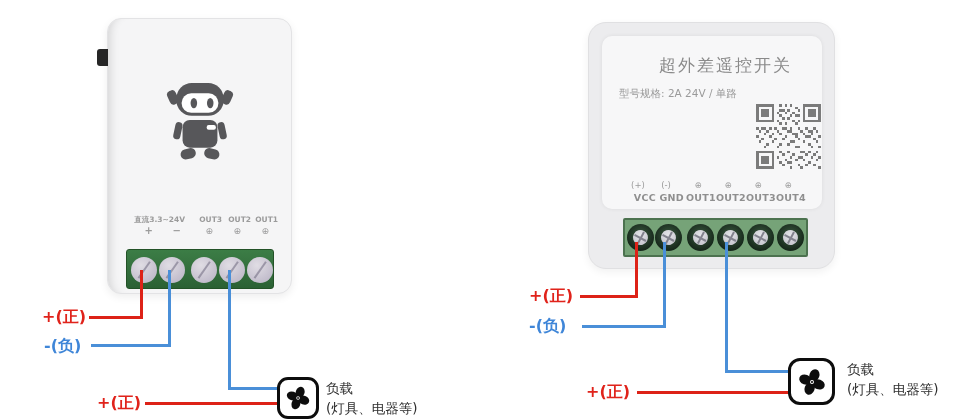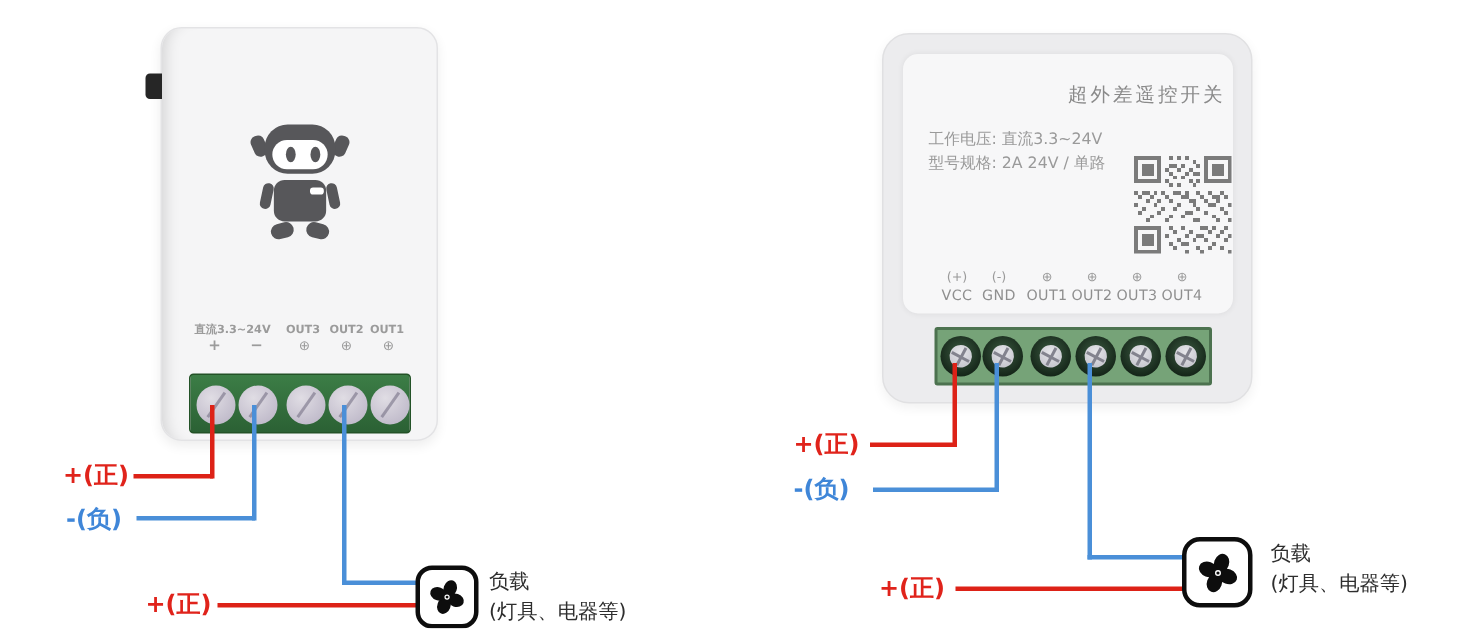--- a/index.html
+++ b/index.html
@@ -12,29 +12,29 @@
             border:1px solid #e3e3e5;border-radius:14px;
             box-shadow:inset 11px 0 10px -9px rgba(0,0,0,.14), 0 3px 8px rgba(0,0,0,.07);}
   .side-button{position:absolute;left:-11px;top:30px;width:11px;height:17px;background:#262626;
                border-radius:3px 0 0 3px;}
   .robot{position:absolute;left:58px;top:62px;width:68px;height:82px;}
 
   .dev-right{left:588px;top:22px;width:245px;height:245px;background:#ececee;
              border:1px solid #e0e0e2;border-radius:18px;box-shadow:0 3px 8px rgba(0,0,0,.06);}
   .panel{position:absolute;left:13px;top:13px;width:220px;height:173px;background:#f7f7f8;
          border-radius:10px;box-shadow:0 0 4px rgba(0,0,0,.07);}
-  .panel-title{position:absolute;right:5px;top:18px;font-size:13px;letter-spacing:2px;
+  .panel-title{position:absolute;right:30px;top:18px;font-size:17px;letter-spacing:2px;
                color:#8a8a8a;font-weight:500;white-space:nowrap;}
   .specs{position:absolute;left:17px;top:49px;font-size:10.5px;line-height:16.3px;
          color:#9a9a9a;white-space:nowrap;}
   .qr{position:absolute;left:154px;top:68px;width:65px;height:65px;}
 
   .tcol{position:absolute;top:143px;width:36px;text-align:center;color:#8f8f8f;}
   .tcol .sym{display:block;font-size:8.5px;line-height:12px;color:#9a9a9a;}
-  .tcol .nm{display:block;font-size:9.5px;line-height:13px;font-weight:400;letter-spacing:.3px;}
+  .tcol .nm{display:block;font-size:9.5px;line-height:13px;font-weight:700;letter-spacing:.3px;text-align:right;}
 
   
   .block-l{position:absolute;left:18px;top:230px;width:148px;height:40px;border-radius:3px;
            background:linear-gradient(180deg,#3c7d46,#2b6134);border:1px solid #235227;box-sizing:border-box;}
   .screw-l{position:absolute;top:7px;width:26px;height:26px;border-radius:50%;
            background:radial-gradient(circle at 38% 32%,#e0dde4,#b7b1c3);}
   .screw-l::after{content:"";position:absolute;left:3px;top:12px;width:20px;height:1.5px;
            background:rgba(110,104,125,.55);transform:rotate(-55deg);}
 
   .block-r{position:absolute;left:34px;top:195px;width:185px;height:39px;border-radius:2px;
@@ -60,21 +60,21 @@
   
   .fan{position:absolute;background:#fff;border:3px solid #0d0d0d;box-sizing:border-box;
        display:flex;align-items:center;justify-content:center;}
   .fan-l{left:277px;top:377px;width:42px;height:42px;border-radius:11px;}
   .fan-r{left:788px;top:358px;width:47px;height:47px;border-radius:12px;}
   .fan svg{width:78%;height:78%;}
 
   .load-txt{position:absolute;font-size:13.5px;line-height:20px;color:#2e2e2e;white-space:nowrap;}
 
   
-  .lp{position:absolute;color:#9b9b9b;text-align:center;white-space:nowrap;}
+  .lp{position:absolute;color:#9b9b9b;text-align:right;white-space:nowrap;}
   .lp.row1{top:196px;font-size:7.5px;font-weight:bold;}
   .lp.row2{top:206px;font-size:10px;font-weight:bold;}
   .lp.circ{font-size:9px;font-weight:normal;top:207px;}
 </style>
 </head>
 <body>
 
 <div class="stage">
 
   <div class="abs dev-left">
@@ -143,21 +143,20 @@
   </div>
   <div class="load-txt" style="left:326px;top:378px;">
     <span>负载</span><br>
     <span>(灯具、电器等)</span>
   </div>
 
   <div class="abs dev-right">
     <div class="panel">
       <div class="panel-title">超外差遥控开关</div>
       <div class="specs">
-        <div>工作电压: 直流3.3~24V</div>
         <div>型号规格: 2A 24V / 单路</div>
       </div>
 
       <svg class="qr" viewBox="0 0 25 25" shape-rendering="crispEdges">
         <g fill="#7b7b7b">
           <rect x="0" y="0" width="7" height="7"></rect>
             <rect x="18" y="0" width="7" height="7"></rect>
             <rect x="0" y="18" width="7" height="7"></rect>
         </g>
         <g fill="#f7f7f8">

